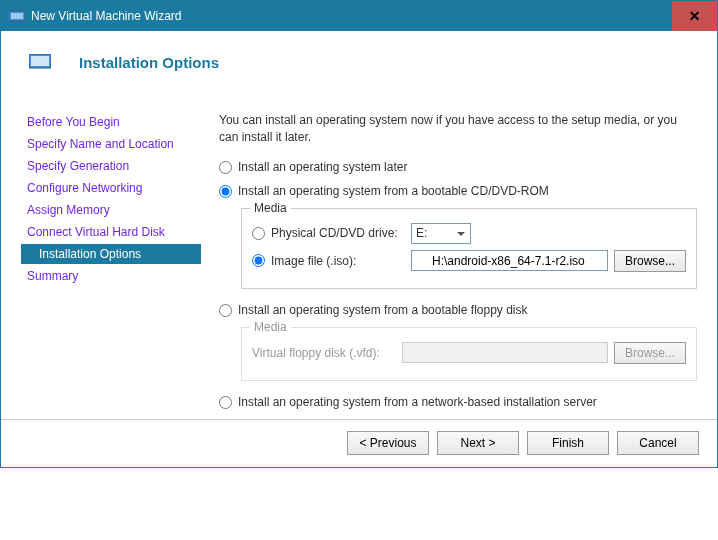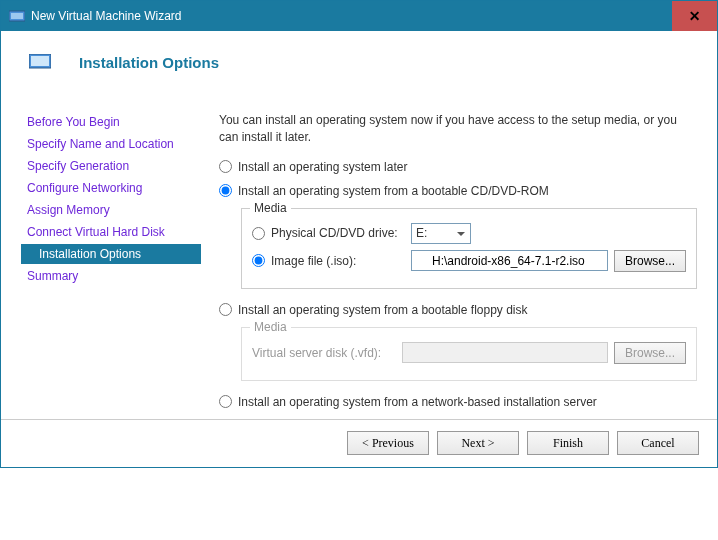--- a/index.html
+++ b/index.html
@@ -88,21 +88,21 @@
       flex: 1;
       padding-left: 18px;
       color: #333;
     }
     .intro {
       margin-bottom: 14px;
       line-height: 1.4;
     }
     .radio-row {
       display: flex;
-      align-items: flex-start;
+      align-items: flex-end;
       margin-bottom: 10px;
     }
     .radio-row input[type="radio"] {
       margin-right: 6px;
     }
     .fieldset {
       border: 1px solid #ccc;
       margin: 4px 0 14px 22px;
       padding: 8px 10px 10px 10px;
       position: relative;
@@ -188,21 +188,21 @@
       padding-right: 18px;
       gap: 8px;
     }
     .footer-btn {
       width: 82px;
       height: 24px;
       border: 1px solid #999;
       background: linear-gradient(#f8f8f8, #e8e8e8);
       font-size: 12px;
       cursor: pointer;
-      font-family: Liberation Serif, serif;
+      font-family: Liberation Sans, sans-serif;
       text-align: center;
     }
   </style>
 </head>
 <body>
 
 <div class="window">
 
   <div class="titlebar">
     <span class="titlebar-icon">
@@ -270,21 +270,21 @@
       </div>
 
       <div class="radio-row">
         <input type="radio" name="install" style="">
         <span>Install an operating system from a bootable floppy disk</span>
       </div>
 
       <div class="fieldset disabled">
         <span class="fieldset-legend">Media</span>
         <div class="field-row">
-          <span class="field-label wide">Virtual server disk (.vfd):</span>
+          <span class="field-label wide">Virtual floppy disk (.vfd):</span>
           <input type="text" class="text-input" disabled="" style="">
           <button class="browse-btn" disabled="">Browse...</button>
         </div>
       </div>
 
       <div class="radio-row">
         <input type="radio" name="install" style="">
         <span>Install an operating system from a network-based installation server</span>
       </div>
     </div>

